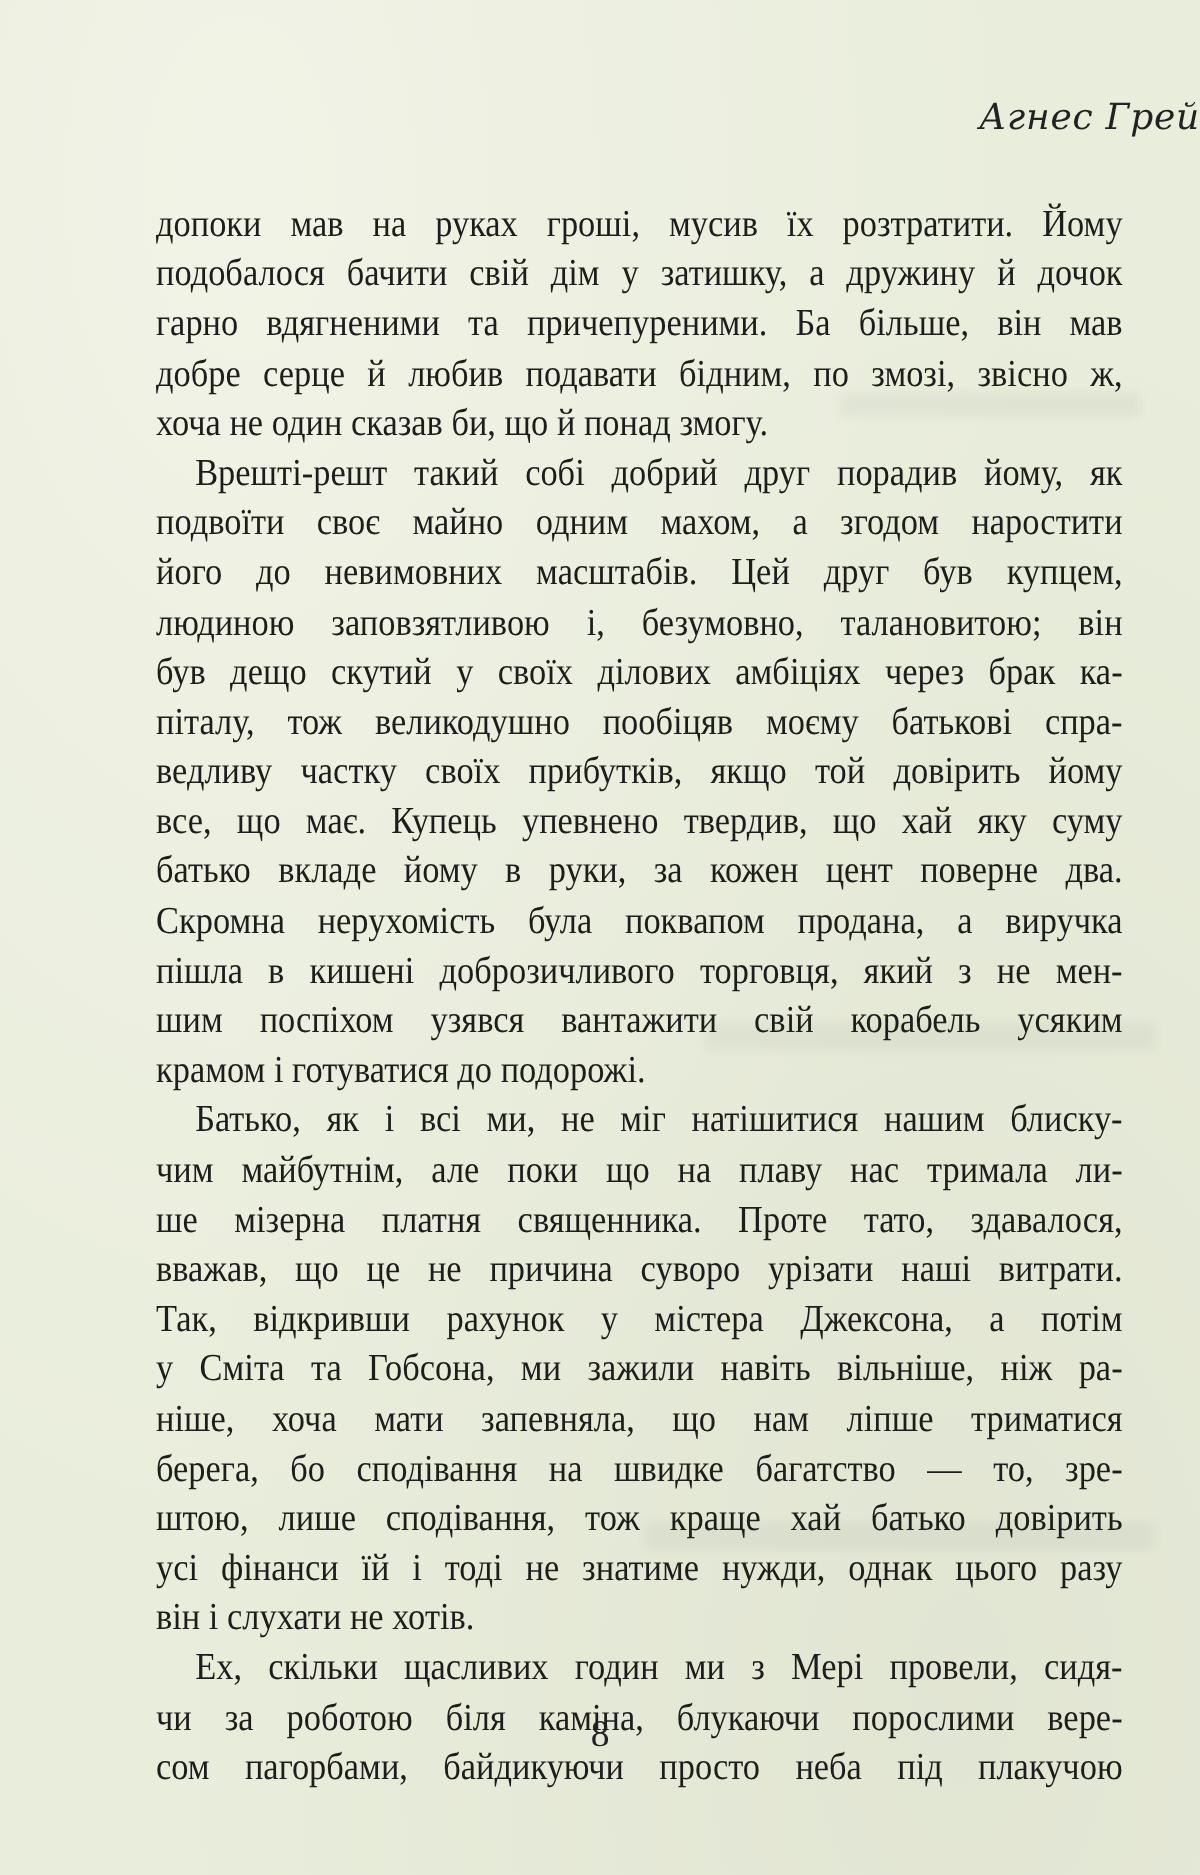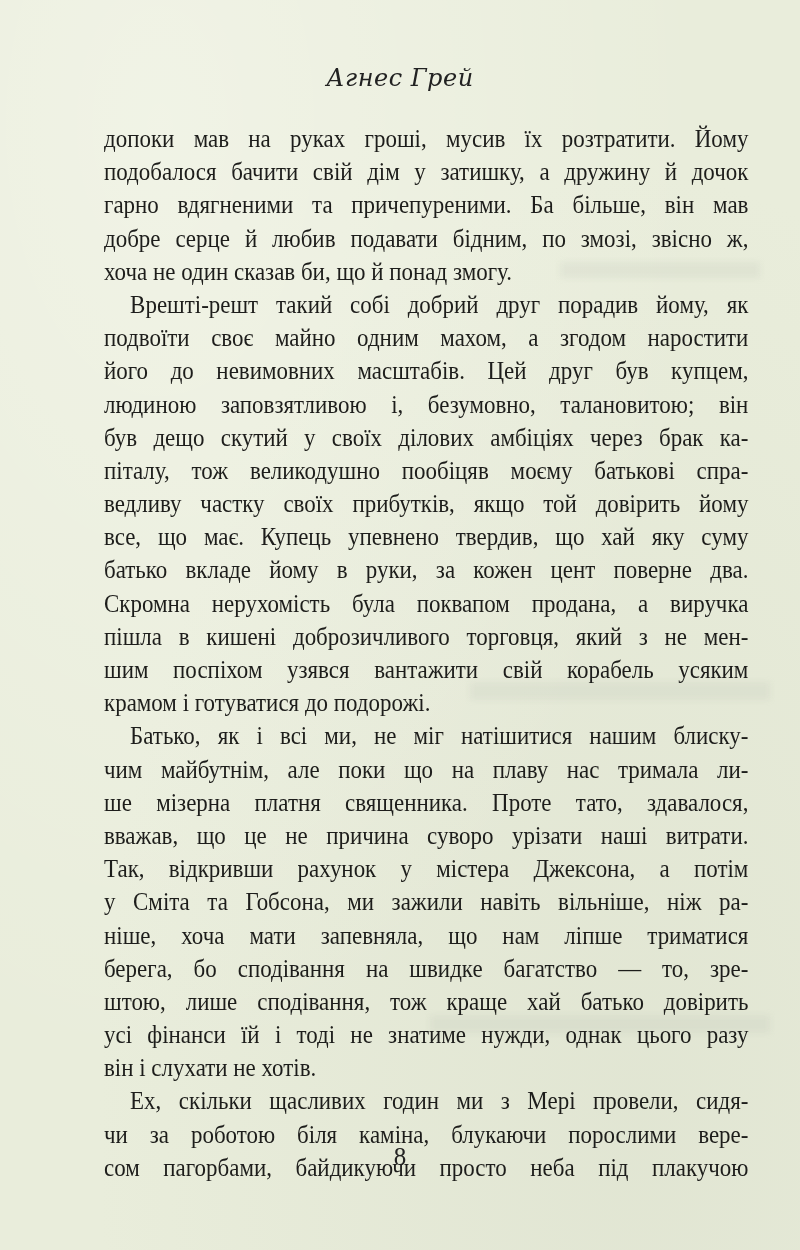--- a/index.html
+++ b/index.html
@@ -18,31 +18,31 @@
     .bleed {
       position: absolute;
       background: rgba(150,155,145,0.10);
       filter: blur(3px);
     }
     .running-header {
       position: absolute;
       top: 64px;
       left: 0;
       width: 800px;
-      text-align: center;
+      text-align: right;
       font-family: "DejaVu Serif", "Liberation Serif", serif;
       font-style: italic;
       font-size: 24px;
       letter-spacing: 0.5px;
       color: #222;
     }
     .text-block {
       position: absolute;
       left: 104px;
-      top: 122px;
+      top: 132px;
       width: 645px;
     }
     .line {
       height: 33.2px;
       line-height: 33.2px;
       font-size: 25.5px;
       white-space: nowrap;
       text-align: justify;
       text-align-last: justify;
       transform: scaleX(0.9);

